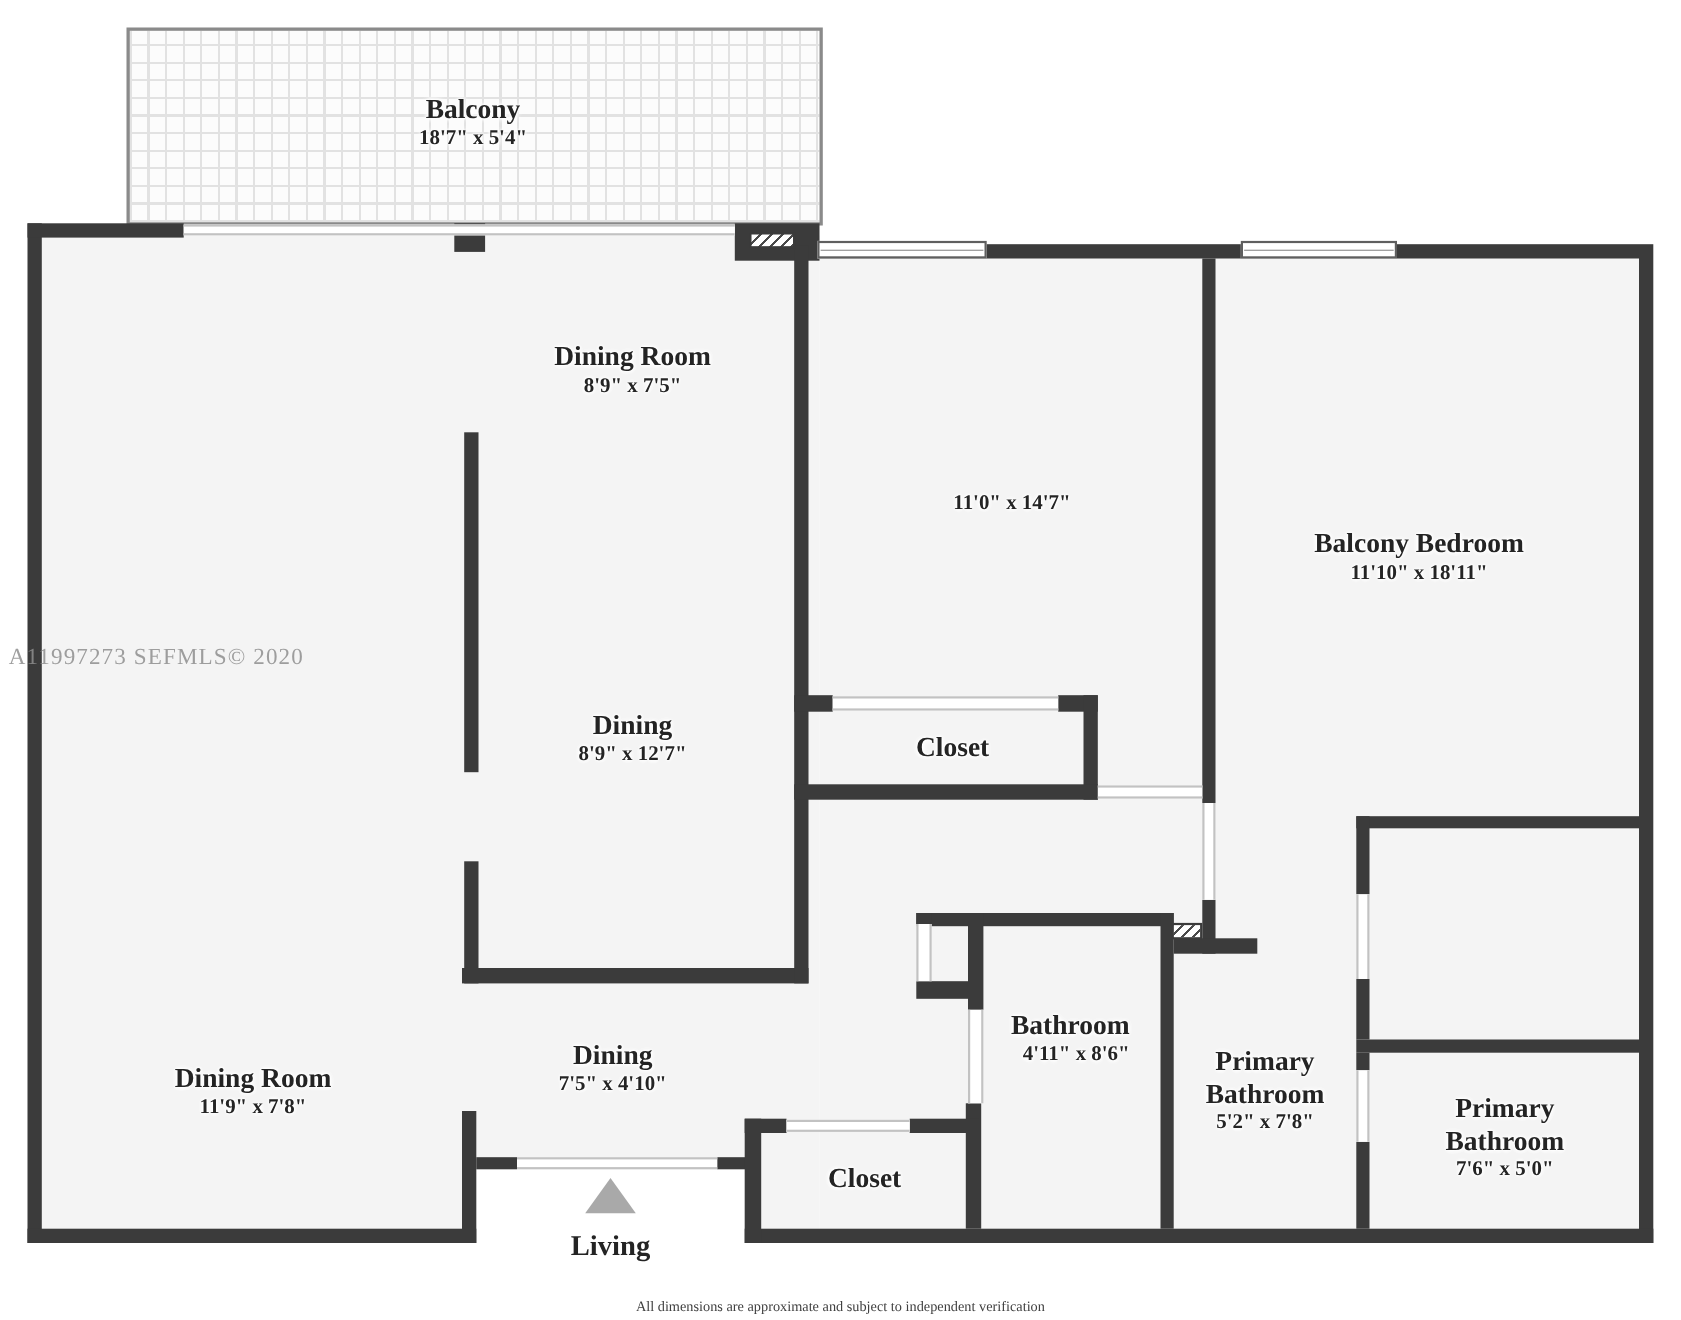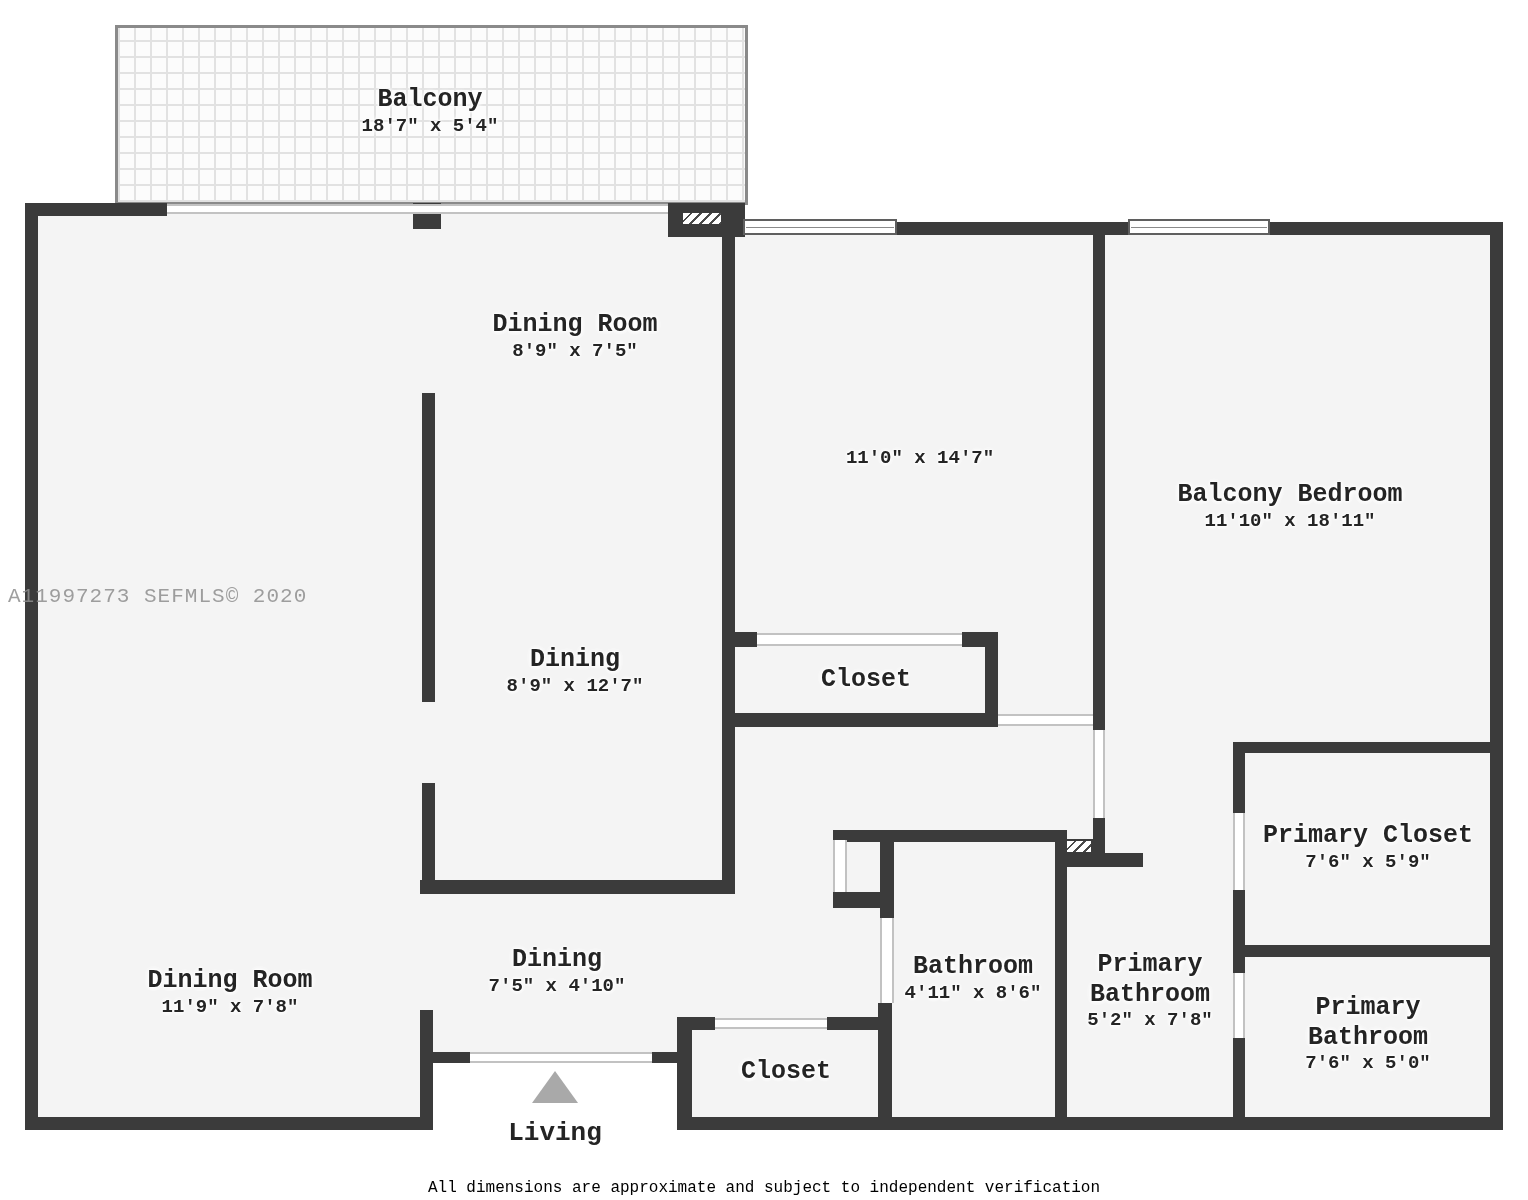--- a/index.html
+++ b/index.html
@@ -1,18 +1,18 @@
 <!DOCTYPE html>
 <html><head>
 <meta charset="utf-8">
 <style>
   html,body{margin:0;padding:0;background:#fff;}
   #canvas{
     position:relative;width:1528px;height:1200px;background:#ffffff;overflow:hidden;
-    font-family:Liberation Mono, monospace;
+    font-family:Liberation Serif, serif;
   }
   .fill{position:absolute;background:#f4f4f4;}
   .cutout{position:absolute;background:#ffffff;}
   .wall{position:absolute;background:#3b3b3b;}
   .balcony{
     position:absolute;background-color:#fcfcfc;
     border:3px solid #8a8a8a;box-sizing:border-box;
     background-image:
       repeating-linear-gradient(0deg,#e2e2e2 0 2px,transparent 2px 16px),
       repeating-linear-gradient(90deg,#e2e2e2 0 2px,transparent 2px 16px);
@@ -42,21 +42,21 @@
     position:absolute;left:532px;top:1071px;width:0;height:0;
     border-left:23px solid transparent;border-right:23px solid transparent;
     border-bottom:32px solid #a9a9a9;
   }
   .entry-label{
     position:absolute;left:555px;top:1133px;transform:translate(-50%,-50%);
     font-weight:bold;font-size:26px;color:#242424;
   }
   .disclaimer{
     position:absolute;left:764px;top:1188px;transform:translate(-50%,-50%);
-    font-size:16px;color:#000000;white-space:nowrap;
+    font-size:13px;color:#404040;white-space:nowrap;
   }
 </style>
 </head>
 <body>
 
 <div id="canvas">
 
   <div class="fill" style="left:38px;top:214px;width:707px;height:903px;"></div>
   <div class="fill" style="left:745px;top:233px;width:745px;height:884px;"></div>
   <div class="cutout" style="left:433px;top:1063px;width:244px;height:67px;"></div>
@@ -140,31 +140,27 @@
     <div class="room-dims">11'10" x 18'11"</div>
   </div>
   <div class="room-label" style="left:866px;top:680px;">
     <div class="room-name">Closet</div>
 
   </div>
   <div class="room-label" style="left:786px;top:1072px;">
     <div class="room-name">Closet</div>
 
   </div>
-  <div class="room-label" style="left:973px;top:978px;">
+  <div class="room-label" style="left:973px;top:944px;text-align:right;">
     <div class="room-name">Bathroom</div>
     <div class="room-dims">4'11" x 8'6"</div>
   </div>
   <div class="room-label wrap" style="left:1150px;top:991px;width:170px;">
     <div class="room-name">Primary Bathroom</div>
     <div class="room-dims">5'2" x 7'8"</div>
-  </div>
-  <div class="room-label" style="left:1368px;top:847px;">
-    <div class="room-name">Primary Closet</div>
-    <div class="room-dims">7'6" x 5'9"</div>
   </div>
   <div class="room-label wrap" style="left:1368px;top:1034px;width:190px;">
     <div class="room-name">Primary Bathroom</div>
     <div class="room-dims">7'6" x 5'0"</div>
   </div>
   <div class="room-label" style="left:557px;top:971px;">
     <div class="room-name">Dining</div>
     <div class="room-dims">7'5" x 4'10"</div>
   </div>
   <div class="room-label" style="left:230px;top:992px;">

